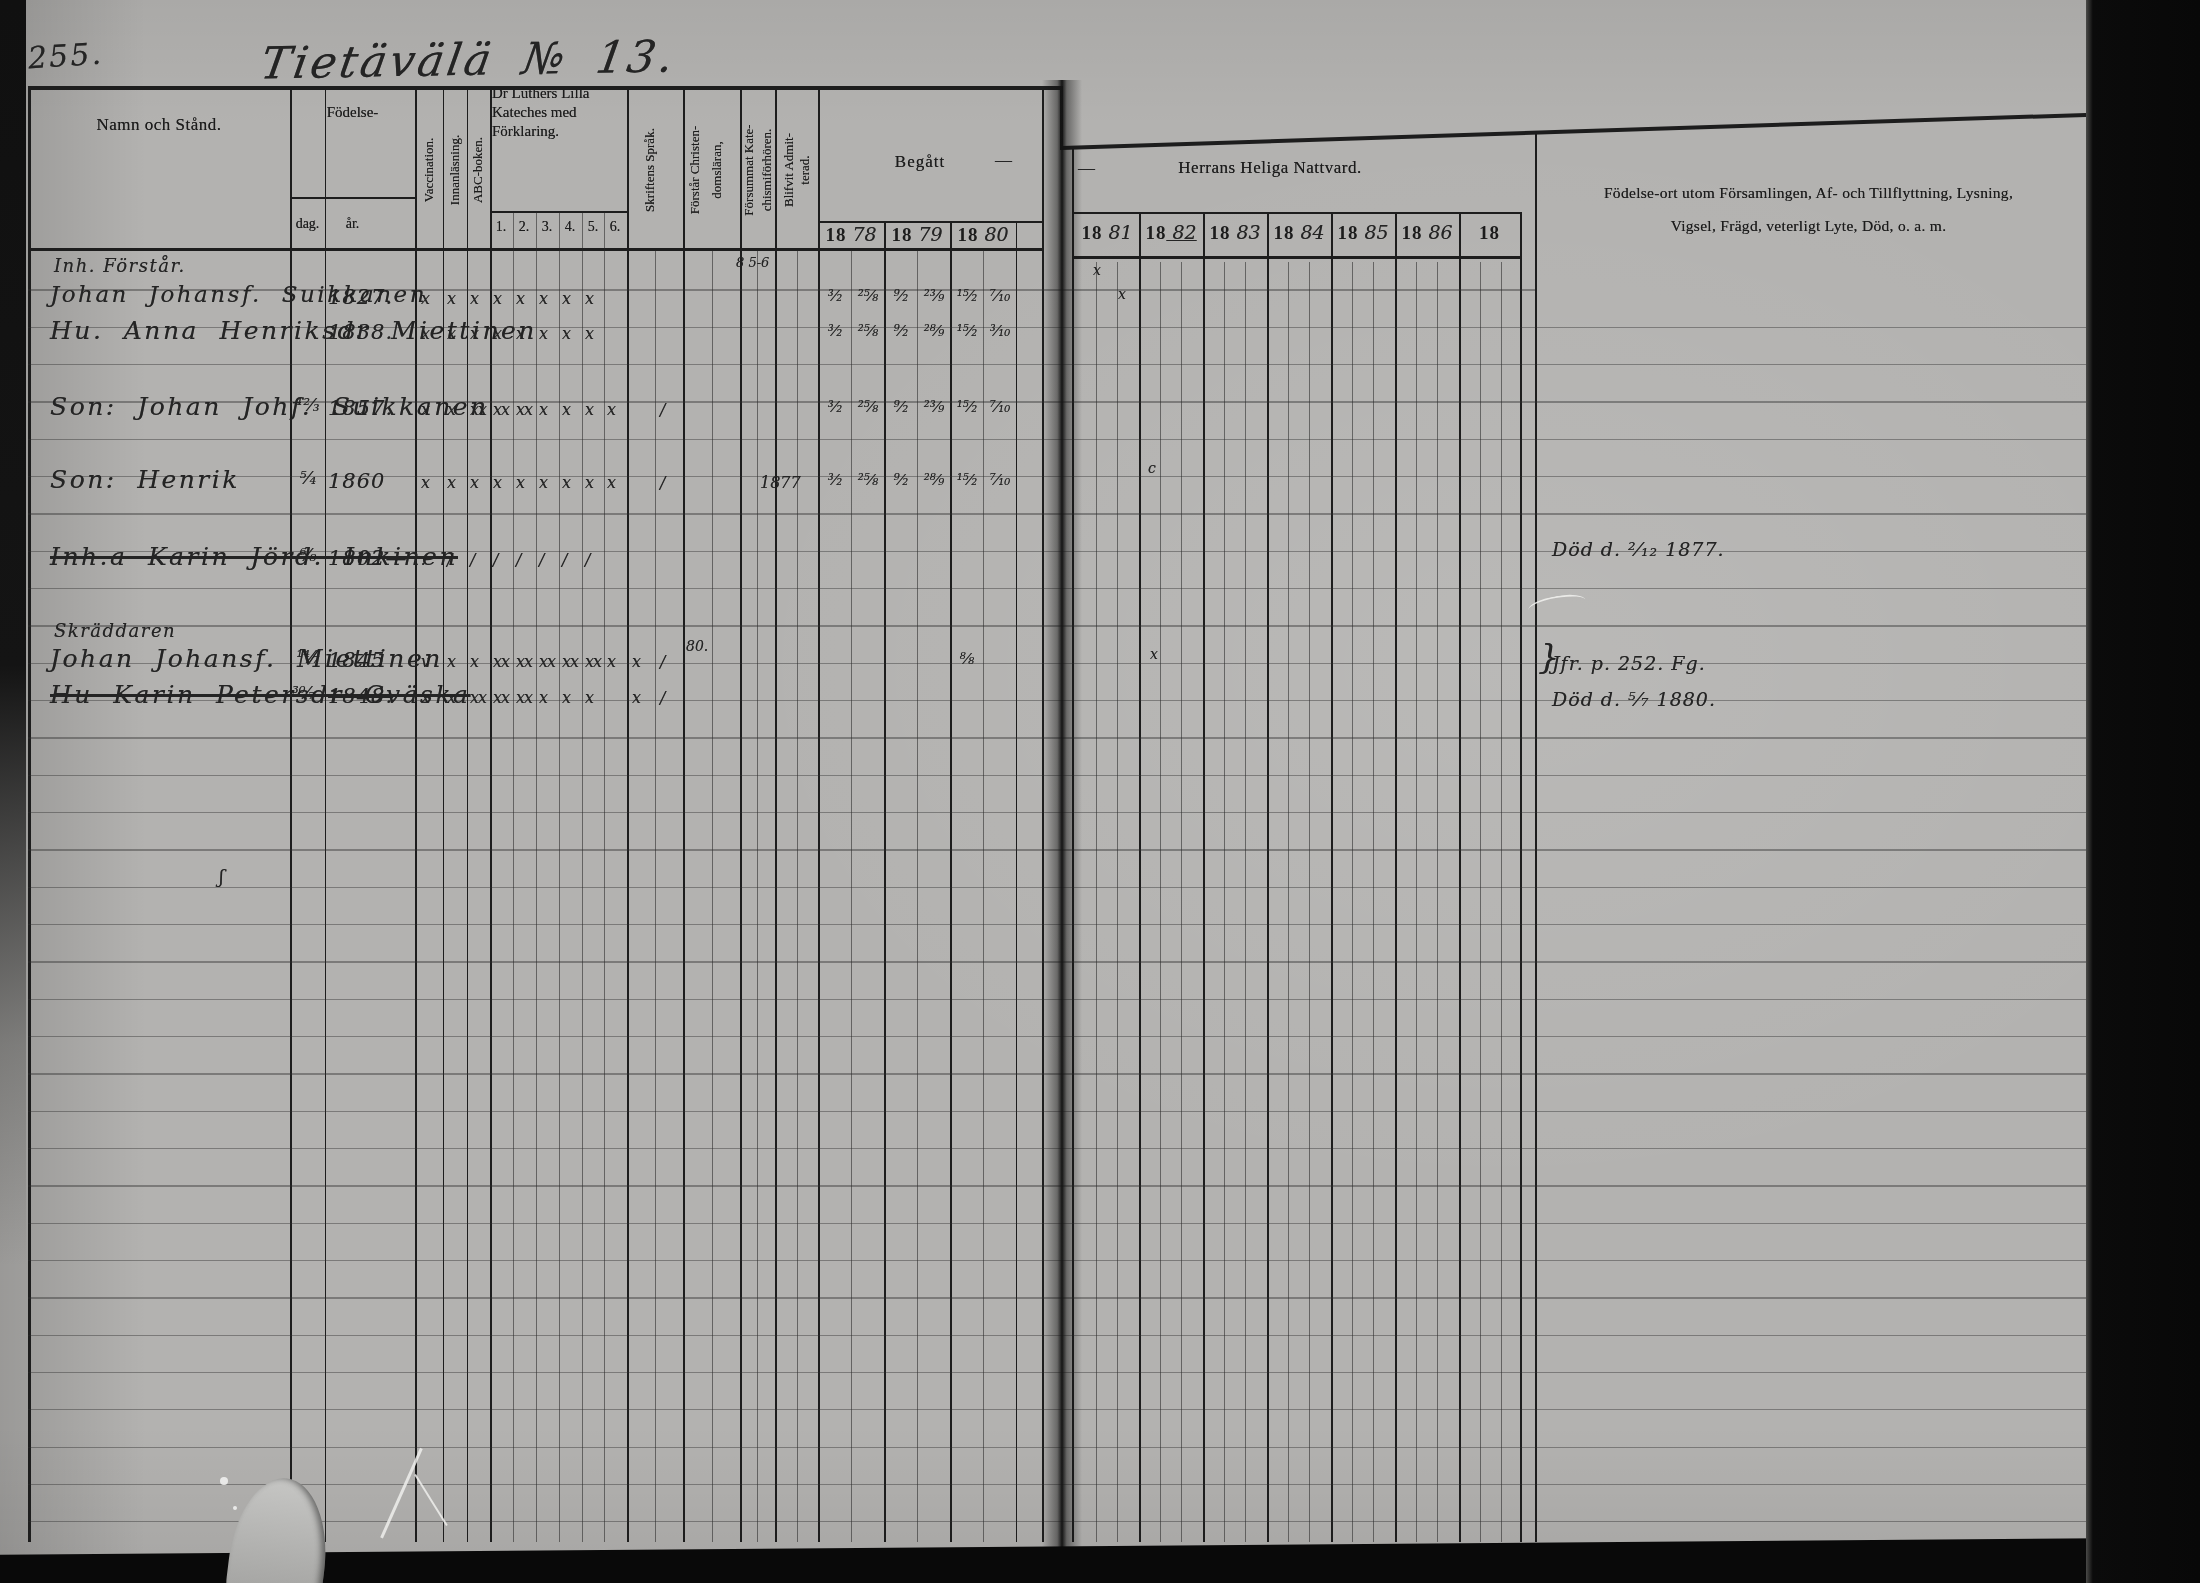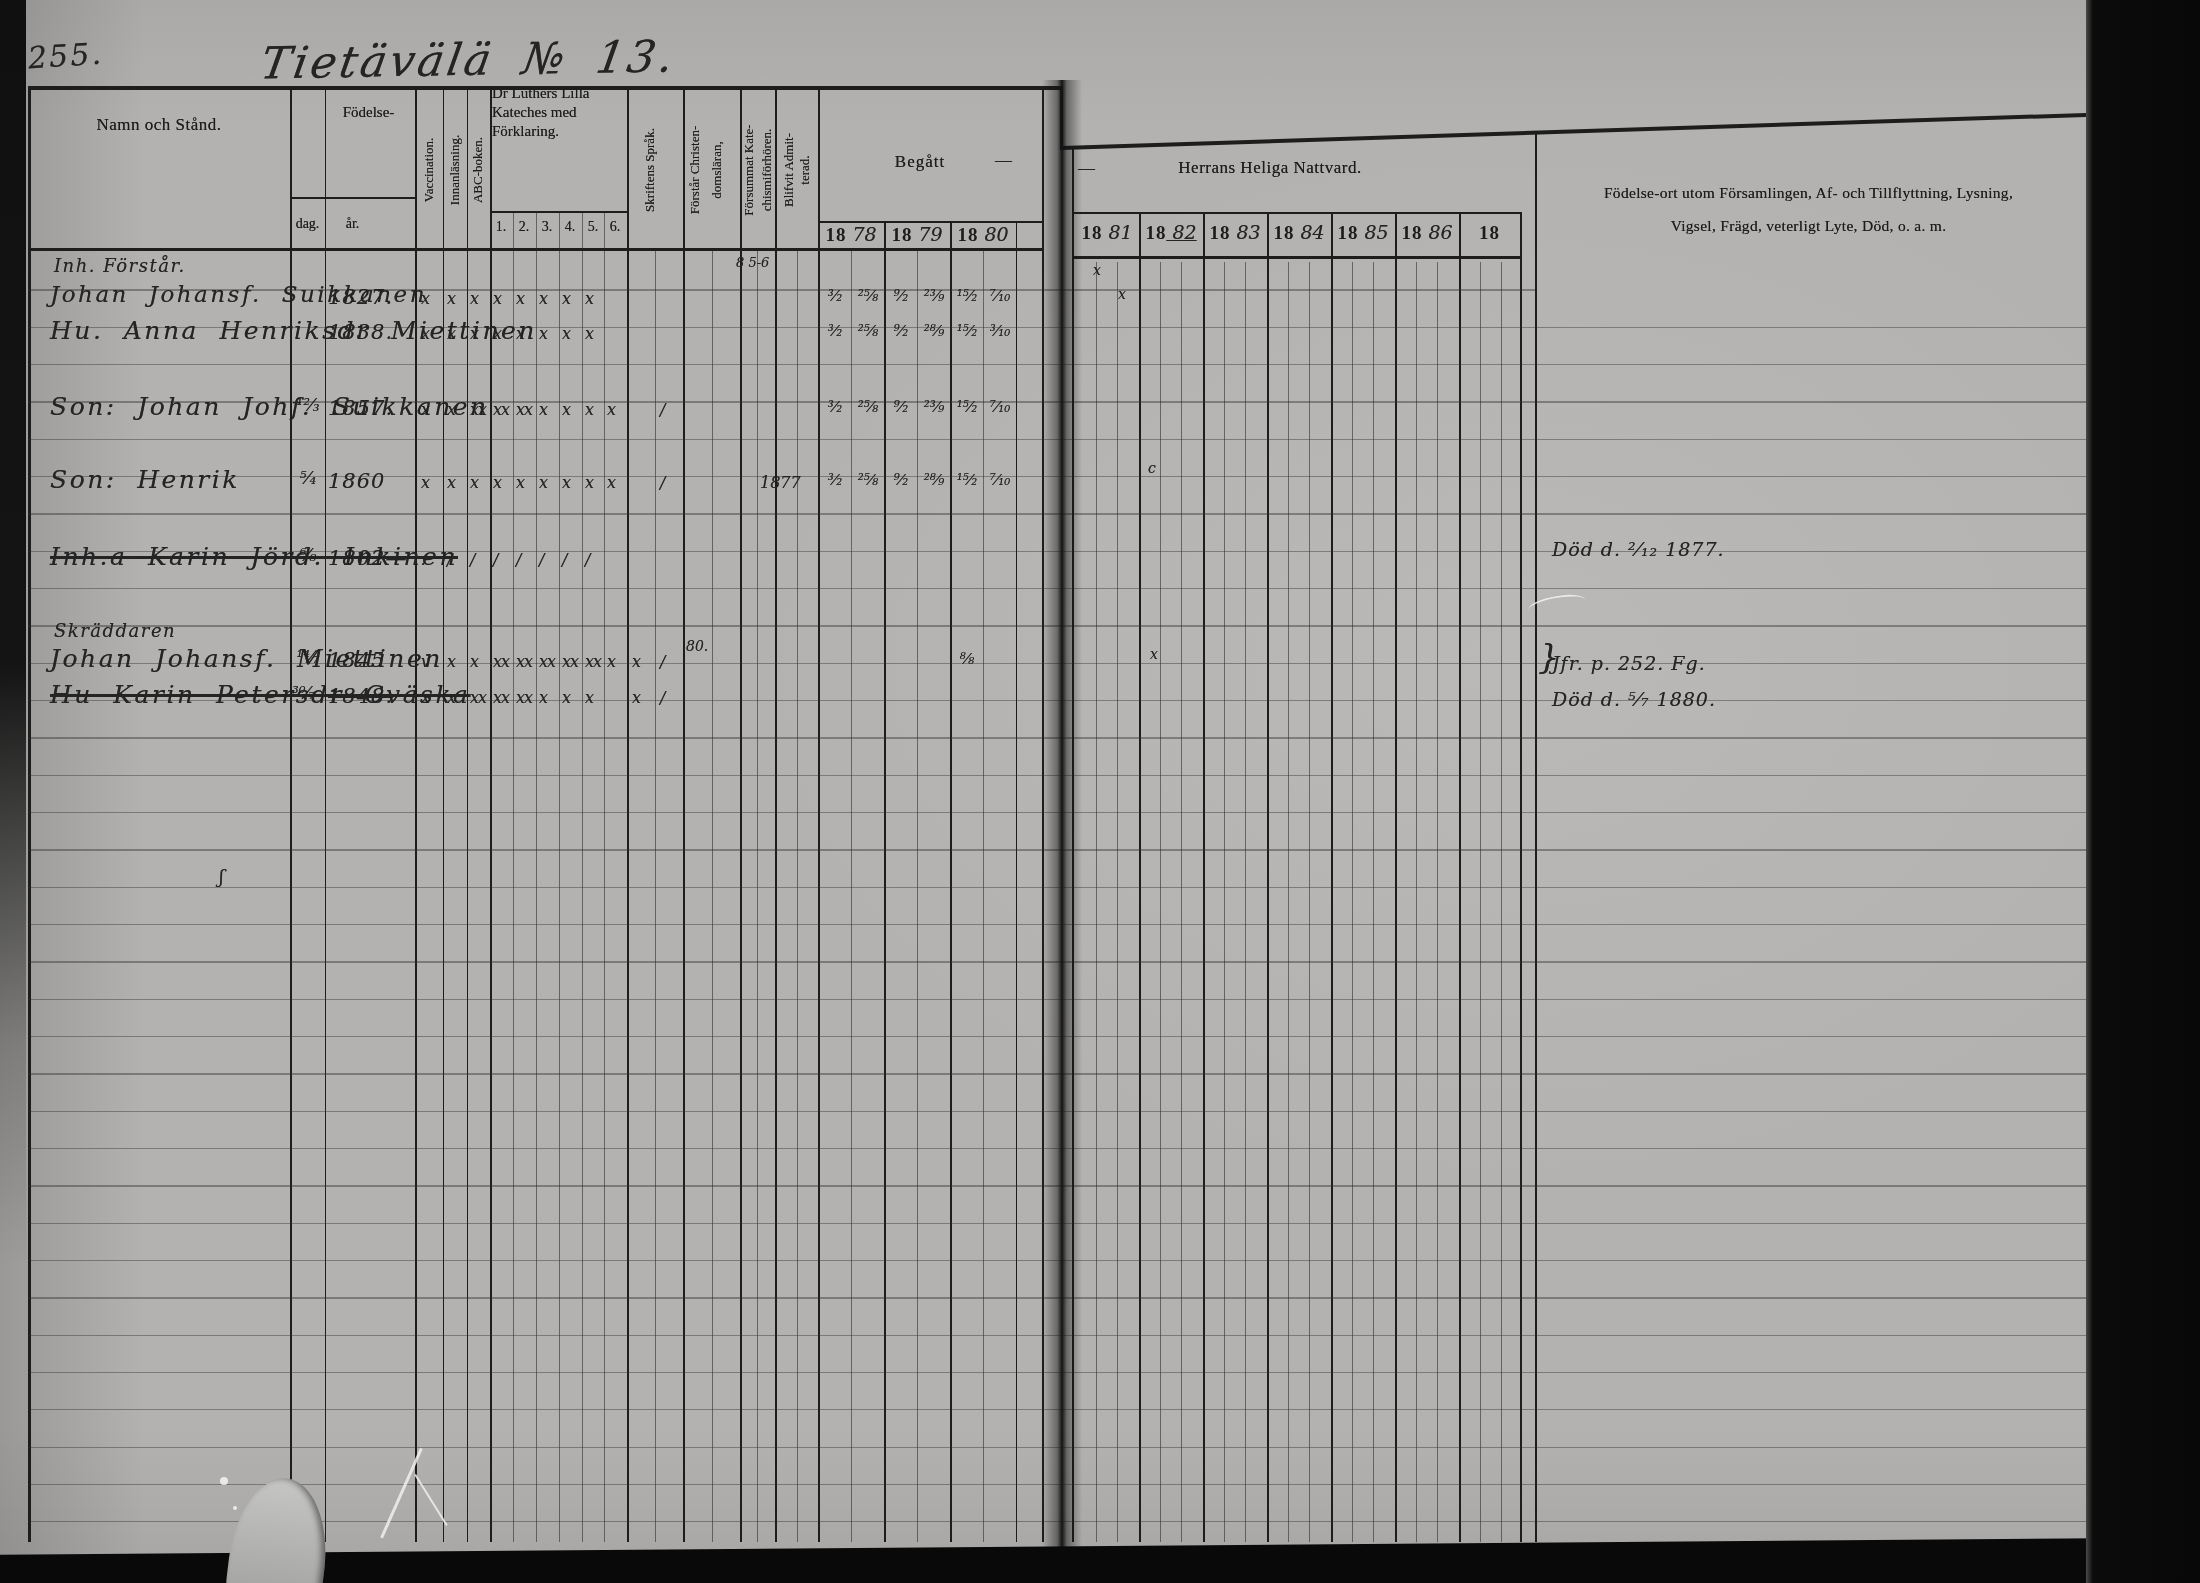--- a/index.html
+++ b/index.html
@@ -18,21 +18,21 @@
   .ptxt{position:absolute;text-shadow:0 0 .4px rgba(10,10,10,.65);}
   .hw{font-family:"DejaVu Serif",serif;font-style:italic;color:#242424;
       text-shadow:0 0 .5px rgba(20,20,20,.5);}
   .pageno{position:absolute;left:28px;top:38px;font-size:30px;transform:rotate(-4deg);letter-spacing:2px;}
   .title{position:absolute;left:262px;top:34px;font-size:44px;letter-spacing:3px;word-spacing:12px;
          transform:skewX(-10deg) rotate(-1deg);}
   .vlabel{position:absolute;width:160px;height:16px;line-height:16px;text-align:center;
           transform:rotate(-90deg);font-size:13px;white-space:nowrap;text-shadow:0 0 .4px rgba(10,10,10,.6);}
   .vlabel.w2{width:170px;}
   .h-namn{left:28px;top:115px;width:262px;text-align:center;font-size:17px;letter-spacing:.5px;}
-  .h-fodelse{left:292px;top:104px;width:121px;text-align:center;font-size:15px;padding-left:16px;}
+  .h-fodelse{left:292px;top:104px;width:121px;text-align:center;font-size:15px;}
   .h-dag{left:290px;top:216px;width:35px;text-align:center;font-size:14px;}
   .h-ar{left:325px;top:216px;width:55px;text-align:center;font-size:14px;}
   .h-kat{left:492px;top:84px;width:133px;text-align:left;font-size:15px;line-height:19px;}
   .h-begatt{left:855px;top:152px;width:130px;text-align:center;font-size:17px;letter-spacing:1px;}
   .h-dash1{left:995px;top:150px;font-size:17px;}
   .h-dash2{left:1078px;top:158px;font-size:17px;}
   .h-nattvard{left:1105px;top:158px;width:330px;text-align:center;font-size:17px;letter-spacing:.5px;}
   .h-notes{left:1556px;top:176px;width:505px;text-align:center;font-size:15.5px;line-height:33px;letter-spacing:.3px;}
   .struck{text-decoration:line-through;text-decoration-thickness:2.5px;}
   .strip-left{position:absolute;left:0;top:0;width:26px;height:1583px;

